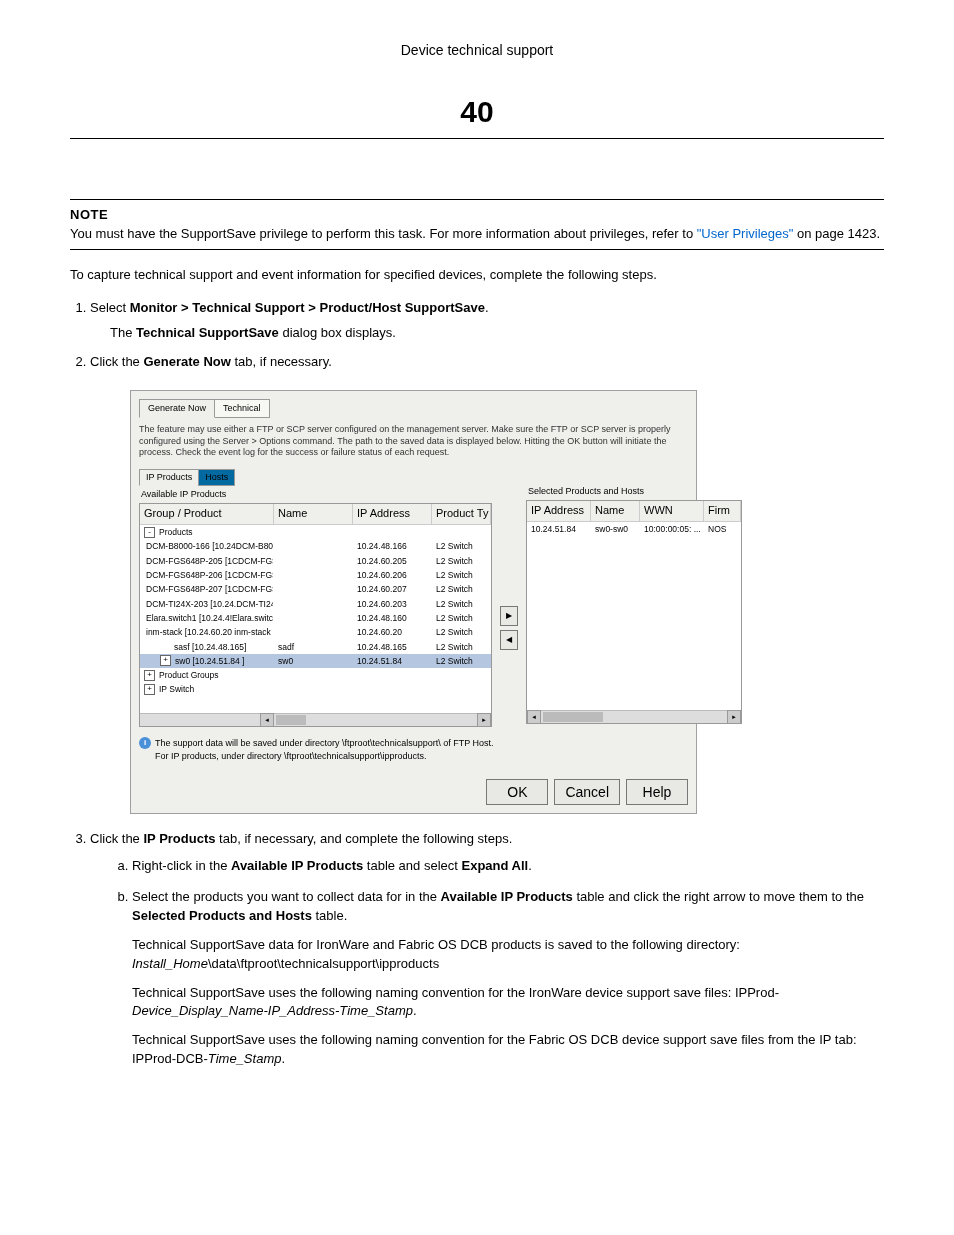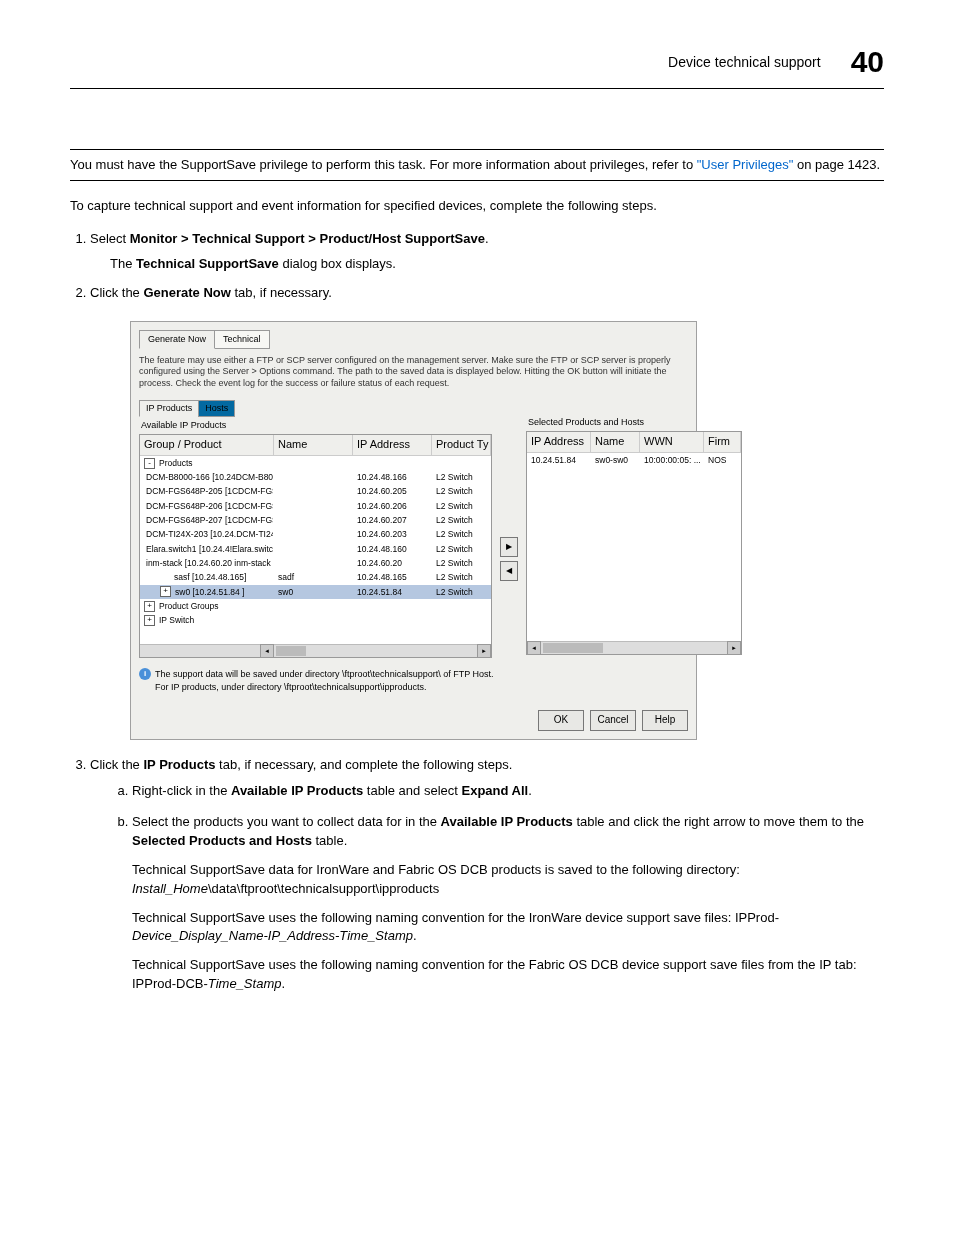--- a/index.html
+++ b/index.html
@@ -14,20 +14,21 @@
     line-height: 1.45;
   }
   .header-row {
     display: flex;
     justify-content: flex-end;
     align-items: center;
     gap: 30px;
     border-bottom: 1px solid #000;
     padding-bottom: 4px;
     margin-bottom: 60px;
+    flex-direction: column;
   }
   .section-title { font-size: 14px; }
   .chapter-no { font-size: 30px; font-weight: bold; font-family: Liberation Sans, sans-serif; }
   .content { margin-left: 0; }
   .ruleA { border-top: 1px solid #000; margin-bottom: 6px; }
   .ruleB { border-top: 1px solid #000; margin-top: 6px; margin-bottom: 16px;}
   .note-label { font-weight: bold; font-size: 13px; letter-spacing: 0.5px; }
   .link { color: #0066cc; }
   ol.steps { padding-left: 20px; margin: 0;}
   ol.steps > li { margin-bottom: 10px; margin-top:10px;}
@@ -80,40 +81,41 @@
   .tree-indent2{ display:inline-block; width:28px;}
   .scrollbar-h{ height:12px; background:#ddd; border-top:1px solid #bbb; position:absolute; bottom:0; left:0; right:0; display:flex; align-items:center;}
   .sb-arrow{ width:12px; height:12px; background:#ccc; border:1px solid #999; display:flex; align-items:center; justify-content:center; font-size:7px;}
   .sb-thumb{ width:30px; height:10px; background:#bbb; margin-left:2px;}
   .arrows-mid{ display:flex; flex-direction:column; justify-content:center; gap:4px; padding: 0 2px; margin-top:60px;}
   .arrow-btn{ width:16px; height:18px; border:1px solid #777; background:#e8e8e5; display:flex; align-items:center; justify-content:center; font-size:8px;}
   .r-col-ip{width:55px;} .r-col-nm{width:40px;} .r-col-wn{width:55px;} .r-col-fw{width:28px;}
   .info-row { display:flex; gap:4px; align-items:flex-start; font-size:9px; margin-top:10px;}
   .info-icon{ width:12px; height:12px; border-radius:50%; background:#4a90d9; color:#fff; font-size:8px; display:flex; align-items:center; justify-content:center; font-weight:bold; flex-shrink:0;}
   .dialog-buttons{ display:flex; justify-content:flex-end; gap:6px; margin-top:16px;}
-  .btn{ border:1px solid #777; background:#e8e8e5; padding:2px 2px; font-size:10px; min-width:40px; text-align:center;}
+  .btn{ border:1px solid #777; background:#e8e8e5; padding:2px 10px; font-size:14px; min-width:40px; text-align:center;}
   .fig-caption { font-size:12px; margin: 10px 0 0 0;}
   .fig-caption b{ font-weight:bold;}
   ol.sub{ list-style-type: lower-alpha; padding-left:22px; margin:8px 0 0 20px;}
   ol.sub > li{ margin-bottom:12px;}
   ol.sub > li > p{ margin:10px 0;}
   .it{ font-style: italic;}
   p.intro{ margin: 0 0 14px 0;}
 </style>
 </head>
 <body>
 
 <div class="header-row">
   <span class="section-title">Device technical support</span>
   <span class="chapter-no">40</span>
 </div>
 
 <div class="content">
 
   <div class="ruleA"></div>
+  <div class="note-label">NOTE</div>
   <div>
     <span>You must have the SupportSave privilege to perform this task. For more information about privileges, refer to </span><span class="link">"User Privileges"</span><span> on page 1423.</span>
   </div>
   <div class="ruleB"></div>
 
   <p class="intro">To capture technical support and event information for specified devices, complete the following steps.</p>
 
   <ol class="steps">
     <li>
       <span>Select </span><b>Monitor &gt; Technical Support &gt; Product/Host SupportSave</b><span>.</span>

